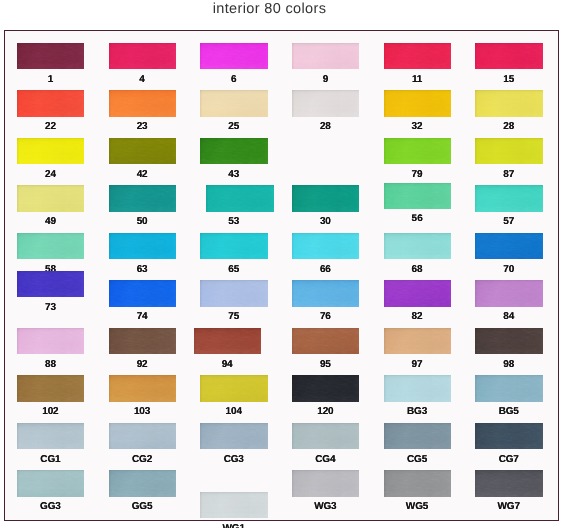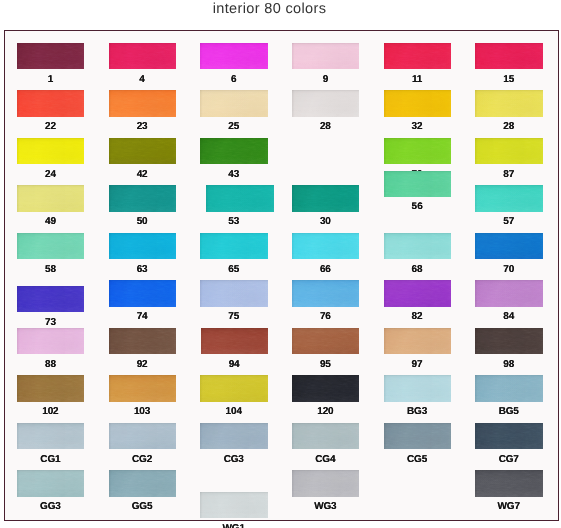--- a/index.html
+++ b/index.html
@@ -174,21 +174,21 @@
         </div>
         <div class="lab">53</div>
       </div>
       <div class="sw" style="left: 287.28px; top: 154.5px;">
         <div class="chip" style="background-color: rgb(10, 155, 132);">
           <div class="wash" style="background: linear-gradient(96deg, rgba(0, 0, 0, 0.26) 0%, rgba(0, 0, 0, 0) 34%, rgba(255, 255, 255, 0) 64%, rgba(255, 255, 255, 0.1) 100%);"></div>
           <div class="grain"></div>
         </div>
         <div class="lab">30</div>
       </div>
-      <div class="sw" style="left: 378.94px; top: 140px; font-family: Liberation Mono, monospace;">
+      <div class="sw" style="left: 378.94px; top: 152px; font-family: Liberation Mono, monospace;">
         <div class="chip" style="background-color: rgb(88, 212, 156);">
           <div class="wash" style="background: linear-gradient(84deg, rgba(0, 0, 0, 0.2) 0%, rgba(0, 0, 0, 0) 34%, rgba(255, 255, 255, 0) 64%, rgba(255, 255, 255, 0.16) 100%);"></div>
           <div class="grain"></div>
         </div>
         <div class="lab">56</div>
       </div>
       <div class="sw" style="left: 470.6px; top: 154.5px;">
         <div class="chip" style="background-color: rgb(64, 216, 197);">
           <div class="wash" style="background: linear-gradient(rgba(0, 0, 0, 0.24) 0%, rgba(0, 0, 0, 0) 34%, rgba(255, 255, 255, 0) 64%, rgba(255, 255, 255, 0.09) 100%);"></div>
           <div class="grain"></div>
@@ -230,21 +230,21 @@
         </div>
         <div class="lab">68</div>
       </div>
       <div class="sw" style="left: 470.6px; top: 202px;">
         <div class="chip" style="background-color: rgb(13, 116, 207);">
           <div class="wash" style="background: linear-gradient(0deg, rgba(0, 0, 0, 0.22) 0%, rgba(0, 0, 0, 0) 34%, rgba(255, 255, 255, 0) 64%, rgba(255, 255, 255, 0.15) 100%);"></div>
           <div class="grain"></div>
         </div>
         <div class="lab">70</div>
       </div>
-      <div class="sw" style="left: 12.3px; top: 255px;">
+      <div class="sw" style="left: 12.3px; top: 240px;">
         <div class="chip" style="background-color: rgb(67, 49, 200);">
           <div class="wash" style="background: linear-gradient(70deg, rgba(0, 0, 0, 0.18) 0%, rgba(0, 0, 0, 0) 34%, rgba(255, 255, 255, 0) 64%, rgba(255, 255, 255, 0.15) 100%);"></div>
           <div class="grain"></div>
         </div>
         <div class="lab">73</div>
       </div>
       <div class="sw" style="left: 103.96px; top: 249.5px;">
         <div class="chip" style="background-color: rgb(14, 98, 239);">
           <div class="wash" style="background: linear-gradient(96deg, rgba(0, 0, 0, 0.26) 0%, rgba(0, 0, 0, 0) 34%, rgba(255, 255, 255, 0) 64%, rgba(255, 255, 255, 0.1) 100%);"></div>
           <div class="grain"></div>
@@ -286,21 +286,21 @@
         </div>
         <div class="lab">88</div>
       </div>
       <div class="sw" style="left: 103.96px; top: 297px;">
         <div class="chip" style="background-color: rgb(112, 80, 63);">
           <div class="wash" style="background: linear-gradient(84deg, rgba(0, 0, 0, 0.2) 0%, rgba(0, 0, 0, 0) 34%, rgba(255, 255, 255, 0) 64%, rgba(255, 255, 255, 0.16) 100%);"></div>
           <div class="grain"></div>
         </div>
         <div class="lab">92</div>
       </div>
-      <div class="sw" style="left: 196px; top: 297px;">
+      <div class="sw" style="left: 189px; top: 297px;">
         <div class="chip" style="background-color: rgb(157, 68, 52);">
           <div class="wash" style="background: linear-gradient(rgba(0, 0, 0, 0.24) 0%, rgba(0, 0, 0, 0) 34%, rgba(255, 255, 255, 0) 64%, rgba(255, 255, 255, 0.09) 100%);"></div>
           <div class="grain"></div>
         </div>
         <div class="lab">94</div>
       </div>
       <div class="sw" style="left: 287.28px; top: 297px;">
         <div class="chip" style="background-color: rgb(165, 96, 63);">
           <div class="wash" style="background: linear-gradient(0deg, rgba(0, 0, 0, 0.22) 0%, rgba(0, 0, 0, 0) 34%, rgba(255, 255, 255, 0) 64%, rgba(255, 255, 255, 0.15) 100%);"></div>
           <div class="grain"></div>
@@ -425,20 +425,27 @@
           <div class="grain"></div>
         </div>
         <div class="lab">WG1</div>
       </div>
       <div class="sw" style="left: 287.28px; top: 439.5px;">
         <div class="chip" style="background-color: rgb(188, 188, 194);">
           <div class="wash" style="background: linear-gradient(96deg, rgba(0, 0, 0, 0.26) 0%, rgba(0, 0, 0, 0) 34%, rgba(255, 255, 255, 0) 64%, rgba(255, 255, 255, 0.1) 100%);"></div>
           <div class="grain"></div>
         </div>
         <div class="lab">WG3</div>
+      </div>
+      <div class="sw" style="left: 378.94px; top: 439.5px;">
+        <div class="chip" style="background-color: rgb(146, 148, 150);">
+          <div class="wash" style="background: linear-gradient(84deg, rgba(0, 0, 0, 0.2) 0%, rgba(0, 0, 0, 0) 34%, rgba(255, 255, 255, 0) 64%, rgba(255, 255, 255, 0.16) 100%);"></div>
+          <div class="grain"></div>
+        </div>
+        <div class="lab">WG5</div>
       </div>
       <div class="sw" style="left: 470.6px; top: 439.5px;">
         <div class="chip" style="background-color: rgb(84, 85, 92);">
           <div class="wash" style="background: linear-gradient(rgba(0, 0, 0, 0.24) 0%, rgba(0, 0, 0, 0) 34%, rgba(255, 255, 255, 0) 64%, rgba(255, 255, 255, 0.09) 100%);"></div>
           <div class="grain"></div>
         </div>
         <div class="lab">WG7</div>
       </div>
     </div>
   <svg width="0" height="0" style="position:absolute" aria-hidden="true">

